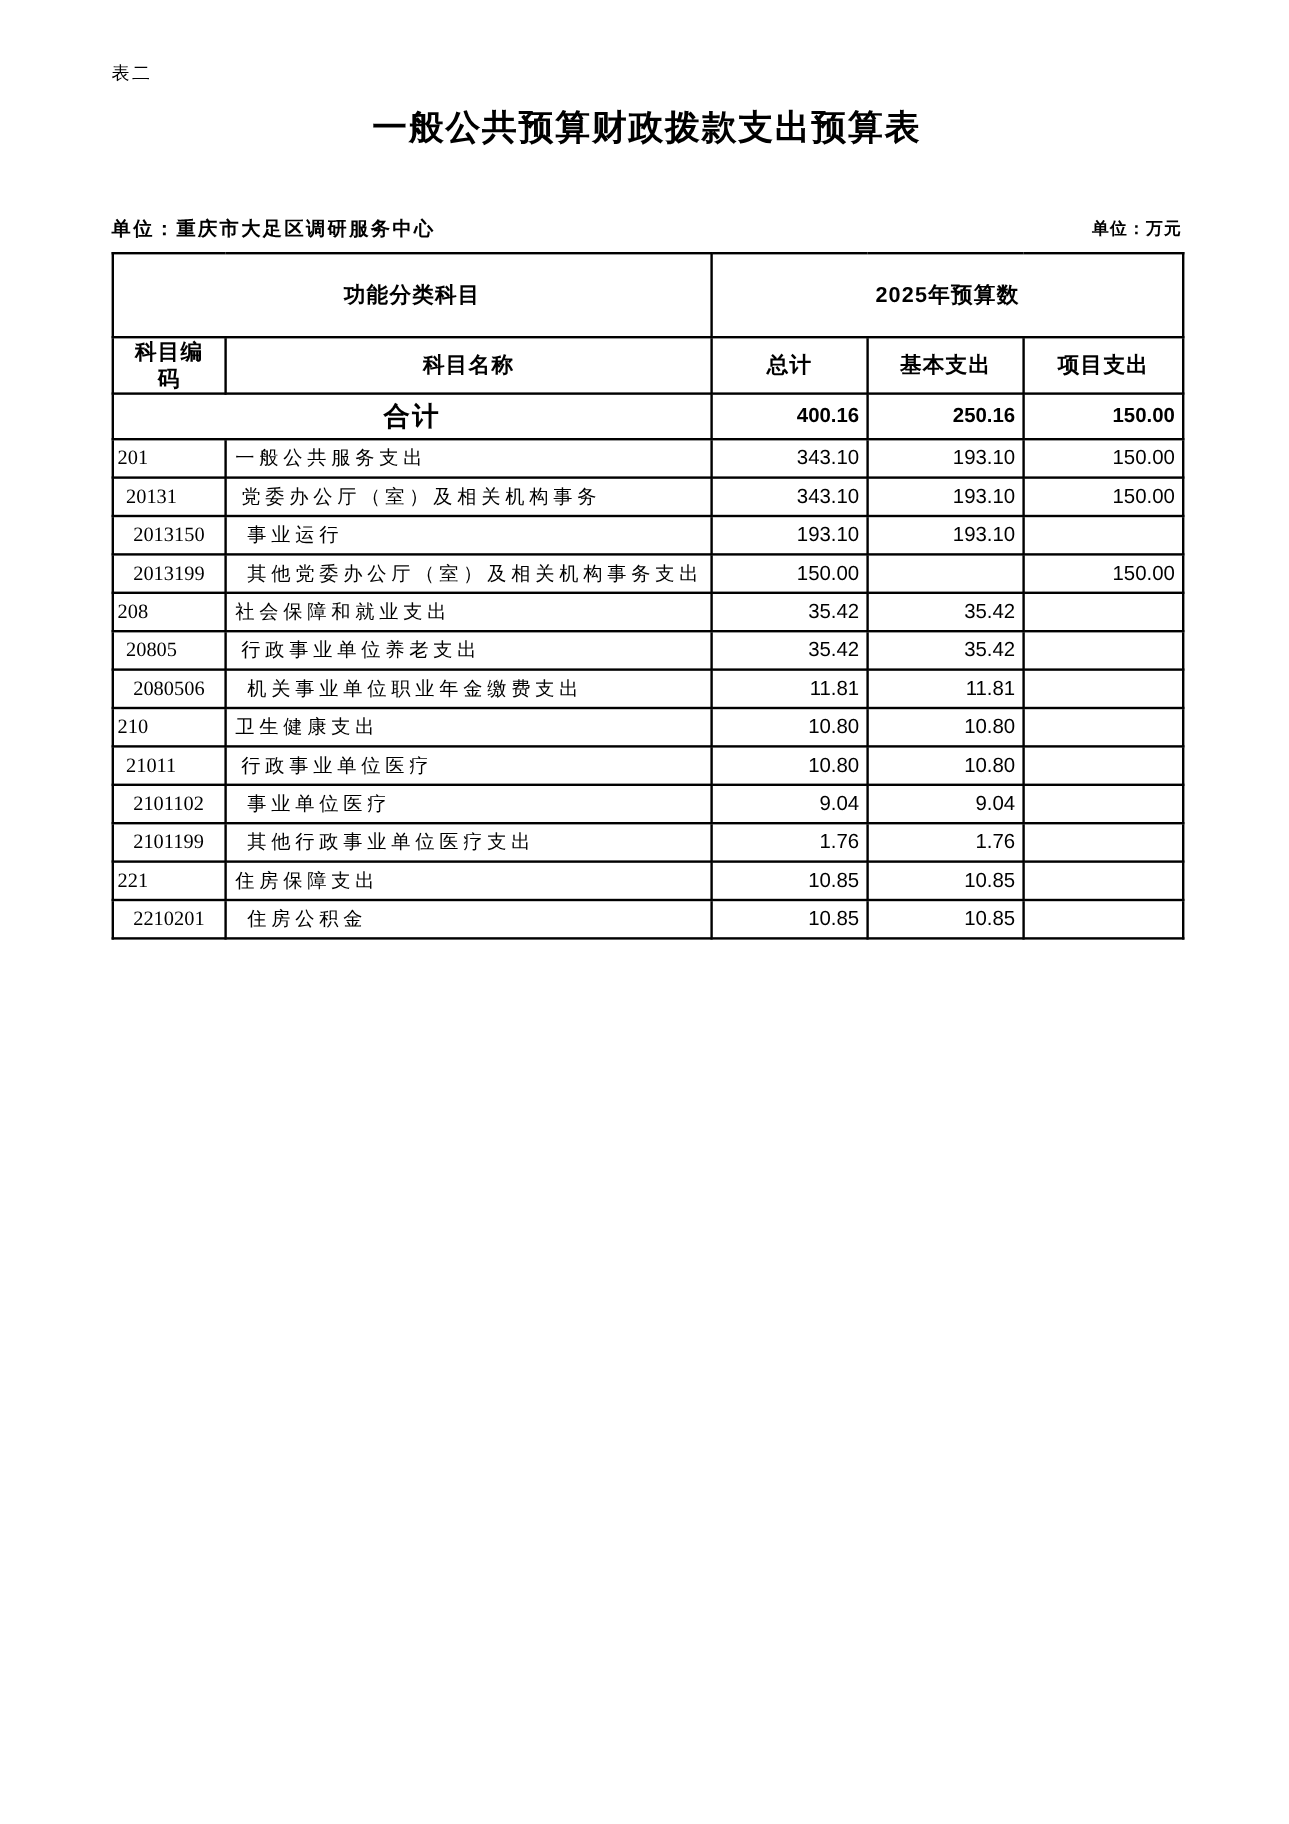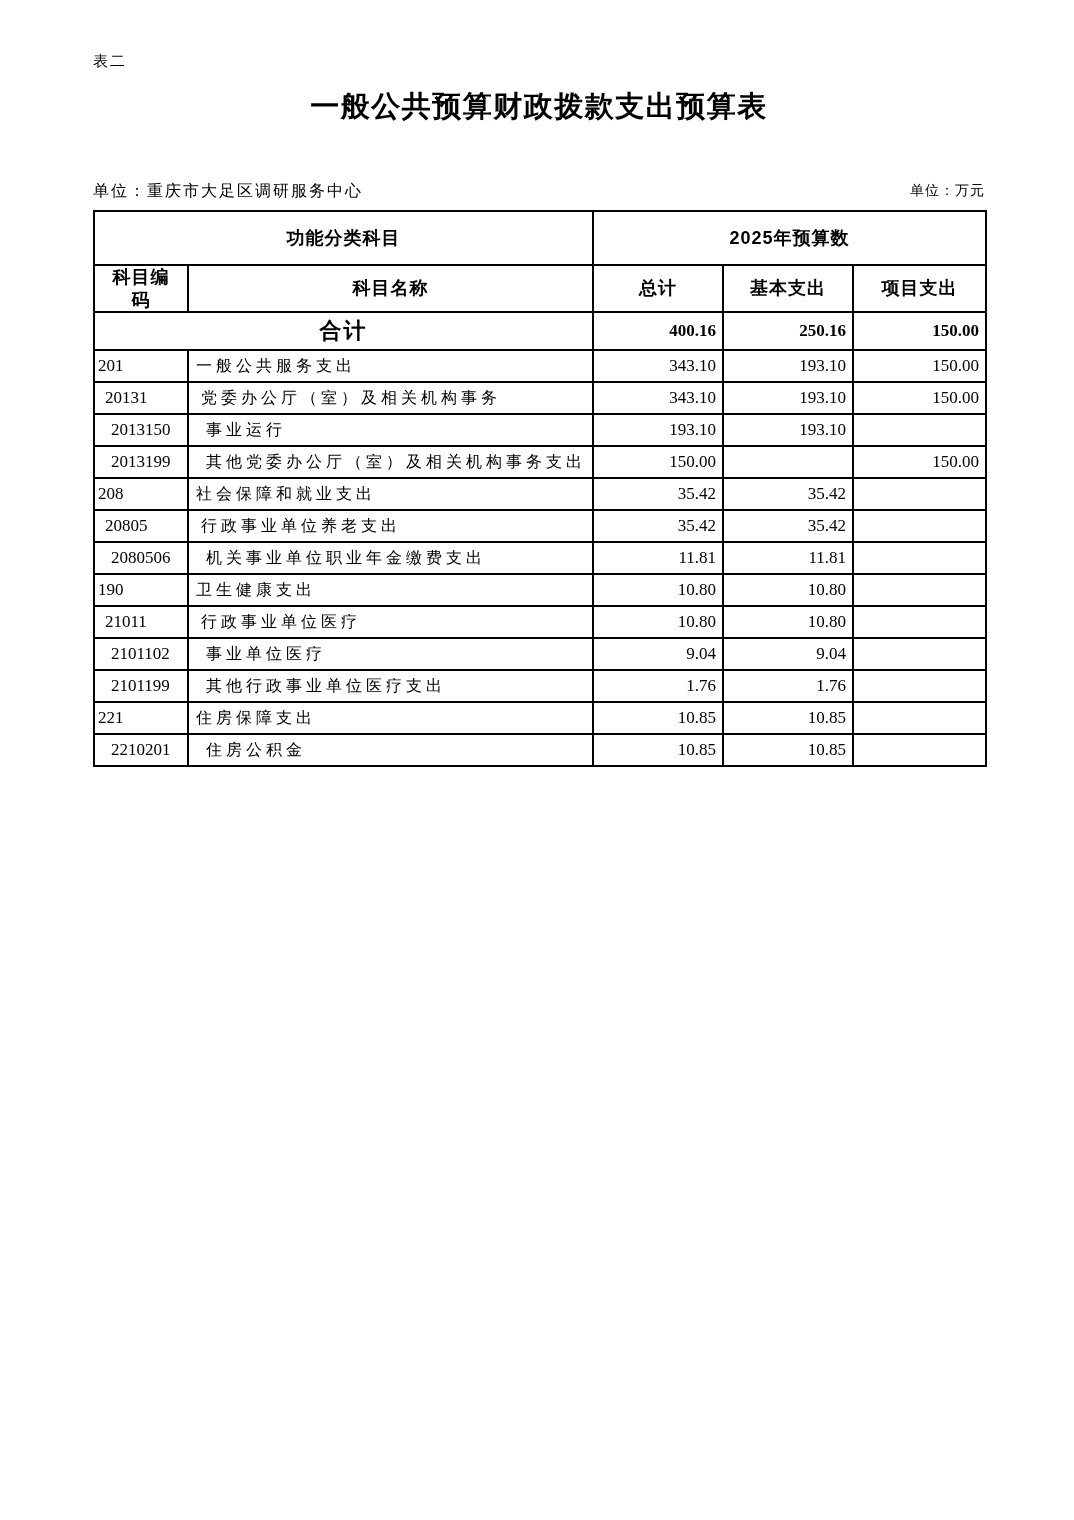--- a/index.html
+++ b/index.html
@@ -25,20 +25,21 @@
     font-size: 29px;
     font-weight: bold;
     letter-spacing: 1.5px;
     font-family: "Liberation Serif", serif;
   }
   .unit-row {
     margin-top: 54px;
     display: flex;
     justify-content: space-between;
     align-items: flex-end;
+    font-weight: bold;
   }
   .unit-left {
     font-size: 16px;
     letter-spacing: 2px;
   }
   .unit-right {
     font-size: 14px;
     letter-spacing: 1px;
     padding-bottom: 2px;
   }
@@ -54,33 +55,33 @@
     vertical-align: middle;
     overflow: hidden;
   }
   table.budget th {
     font-family: "Liberation Sans", sans-serif;
     font-weight: bold;
     font-size: 18px;
     letter-spacing: 1px;
     text-align: center;
   }
-  tr.group-header th { height: 54px; }
+  tr.group-header th { height: 70px; }
   tr.col-header th { height: 46px; padding: 0 12px; line-height: 1.25; }
   tr.total-row td { height: 38px; font-weight: bold; }
   td.total-label {
     text-align: center;
     font-size: 22px;
     letter-spacing: 2px;
   }
   tbody td { height: 32px; font-size: 17px; }
   td.num {
     text-align: right;
     padding-right: 6px;
-    font-family: Liberation Serif, serif;
+    font-family: Liberation Sans, sans-serif;
   }
   td.code {
     font-family: "Liberation Serif", serif;
     text-align: left;
   }
   td.name {
     text-align: left;
     letter-spacing: 4px;
     font-size: 16px;
   }
@@ -176,21 +177,21 @@
     <td class="num"></td>
   </tr>
         <tr class="lvl3">
     <td class="code">2080506</td>
     <td class="name">机关事业单位职业年金缴费支出</td>
     <td class="num">11.81</td>
     <td class="num">11.81</td>
     <td class="num"></td>
   </tr>
         <tr class="lvl1">
-    <td class="code">190</td>
+    <td class="code">210</td>
     <td class="name">卫生健康支出</td>
     <td class="num">10.80</td>
     <td class="num">10.80</td>
     <td class="num"></td>
   </tr>
         <tr class="lvl2">
     <td class="code">21011</td>
     <td class="name">行政事业单位医疗</td>
     <td class="num">10.80</td>
     <td class="num">10.80</td>

